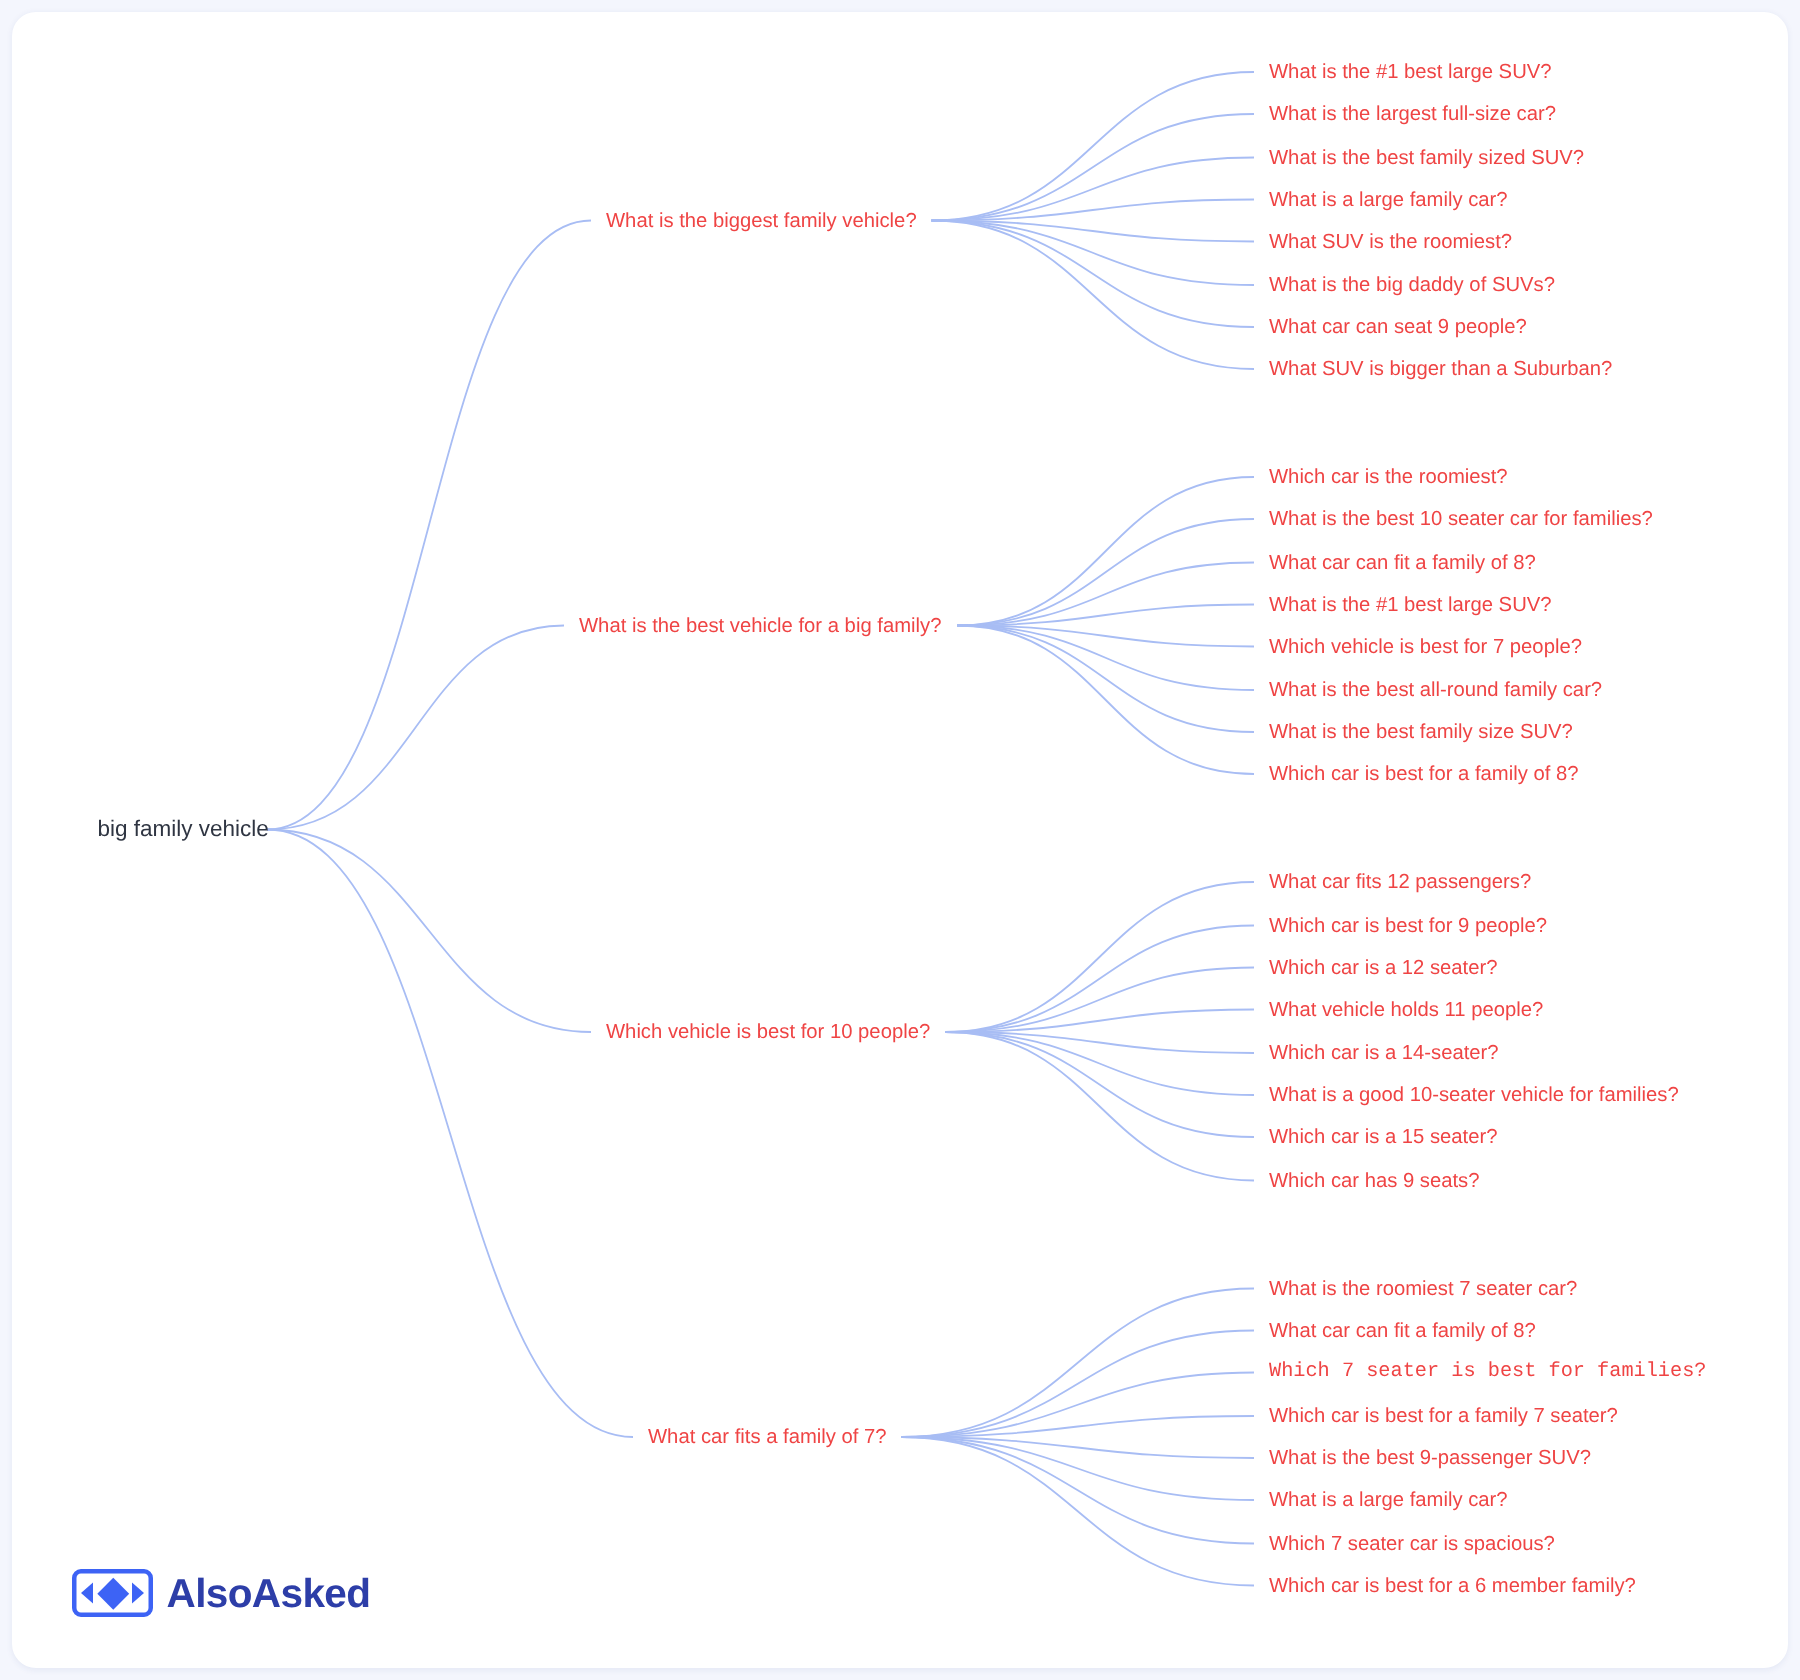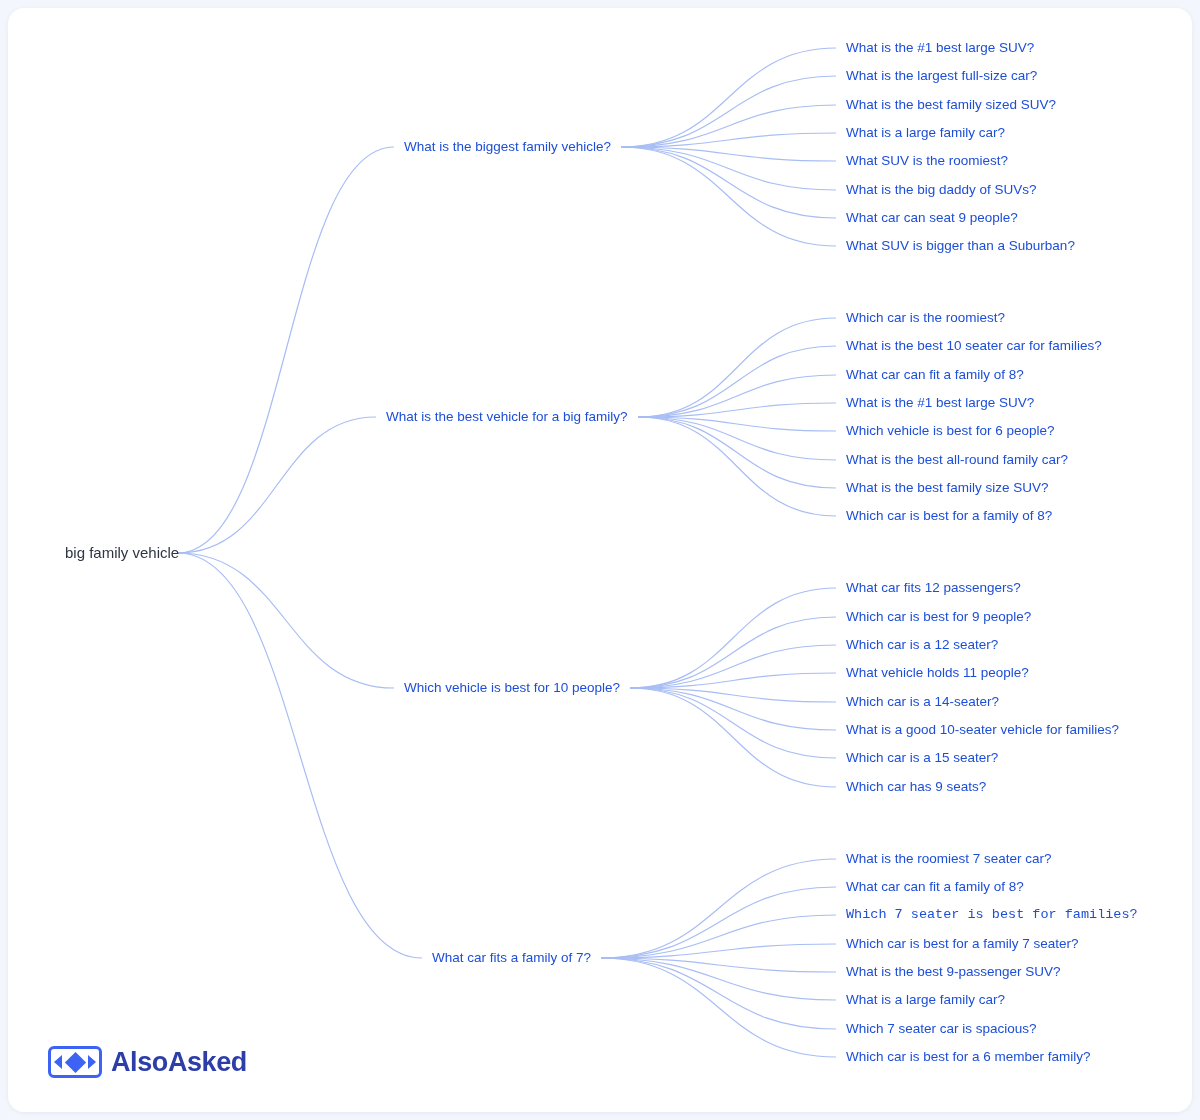--- a/index.html
+++ b/index.html
@@ -29,21 +29,21 @@
   #edges {
     position: absolute;
     left: 0;
     top: 0;
     width: 1184px;
     height: 1104px;
     pointer-events: none;
   }
   .node {
     position: absolute;
-    color: #1d4ed8;
+    color: #ef4444;
     font-size: 13.5px;
     line-height: 16px;
     white-space: nowrap;
   }
   .node.root {
     font-size: 15px;
     color: #2f3542;
   }
   .node.level1 {
     font-size: 13.5px;
@@ -153,21 +153,21 @@
         <div class="node level2" style="left: 838px; top: 117px;">What is a large family car?</div>
         <div class="node level2" style="left: 838px; top: 145px;">What SUV is the roomiest?</div>
         <div class="node level2" style="left: 838px; top: 174px;">What is the big daddy of SUVs?</div>
         <div class="node level2" style="left: 838px; top: 202px;">What car can seat 9 people?</div>
         <div class="node level2" style="left: 838px; top: 230px;">What SUV is bigger than a Suburban?</div>
         <div class="node level1" style="left: 378px; top: 401px;">What is the best vehicle for a big family?</div>
         <div class="node level2" style="left: 838px; top: 302px;">Which car is the roomiest?</div>
         <div class="node level2" style="left: 838px; top: 330px;">What is the best 10 seater car for families?</div>
         <div class="node level2" style="left: 838px; top: 359px;">What car can fit a family of 8?</div>
         <div class="node level2" style="left: 838px; top: 387px;">What is the #1 best large SUV?</div>
-        <div class="node level2" style="left: 838px; top: 415px;">Which vehicle is best for 6 people?</div>
+        <div class="node level2" style="left: 838px; top: 415px;">Which vehicle is best for 7 people?</div>
         <div class="node level2" style="left: 838px; top: 444px;">What is the best all-round family car?</div>
         <div class="node level2" style="left: 838px; top: 472px;">What is the best family size SUV?</div>
         <div class="node level2" style="left: 838px; top: 500px;">Which car is best for a family of 8?</div>
         <div class="node level1" style="left: 396px; top: 672px;">Which vehicle is best for 10 people?</div>
         <div class="node level2" style="left: 838px; top: 572px;">What car fits 12 passengers?</div>
         <div class="node level2" style="left: 838px; top: 601px;">Which car is best for 9 people?</div>
         <div class="node level2" style="left: 838px; top: 629px;">Which car is a 12 seater?</div>
         <div class="node level2" style="left: 838px; top: 657px;">What vehicle holds 11 people?</div>
         <div class="node level2" style="left: 838px; top: 686px;">Which car is a 14-seater?</div>
         <div class="node level2" style="left: 838px; top: 714px;">What is a good 10-seater vehicle for families?</div>

